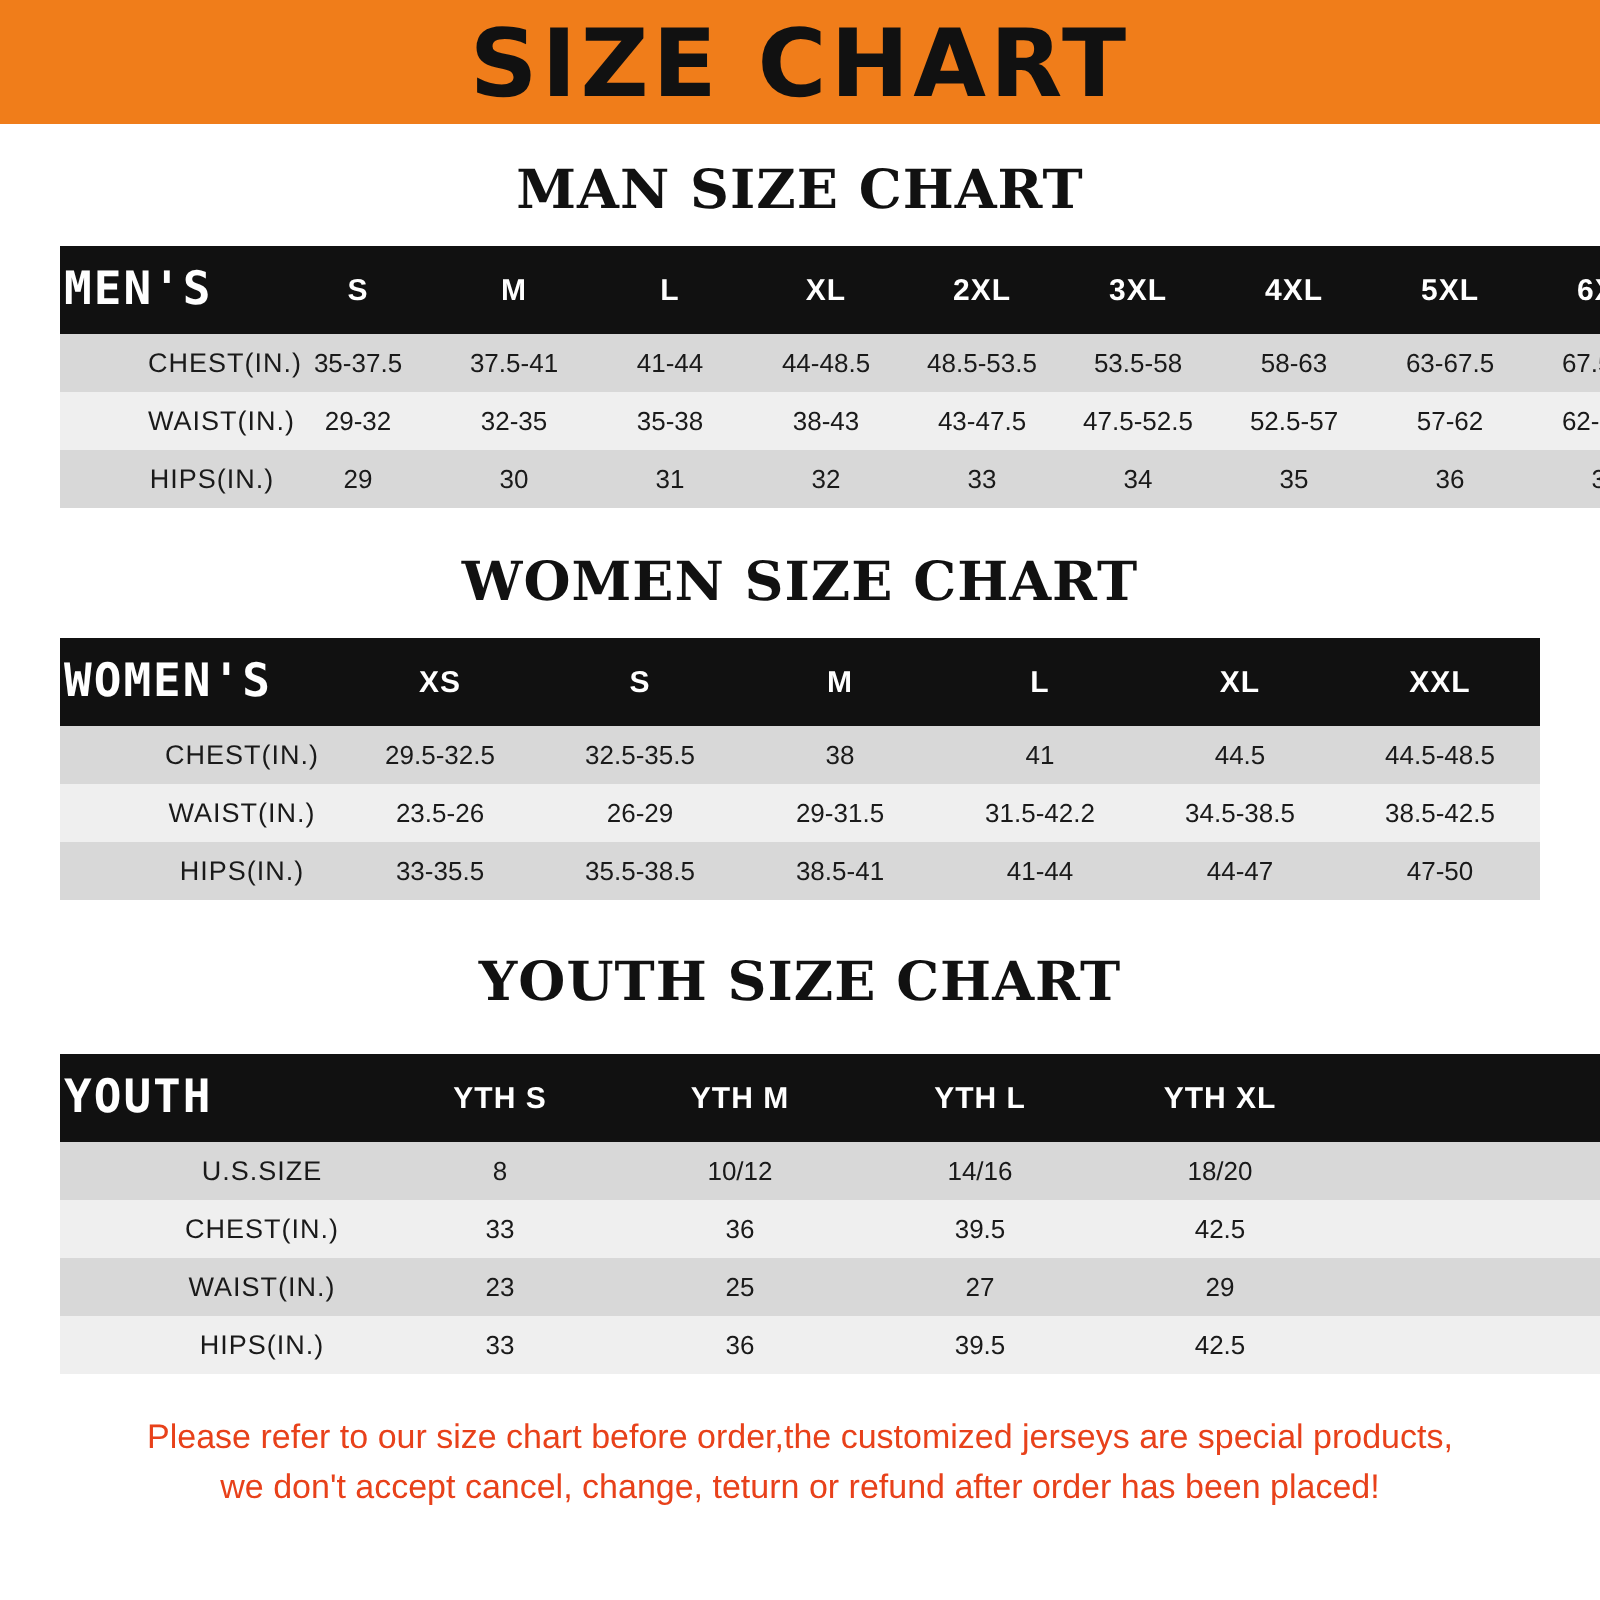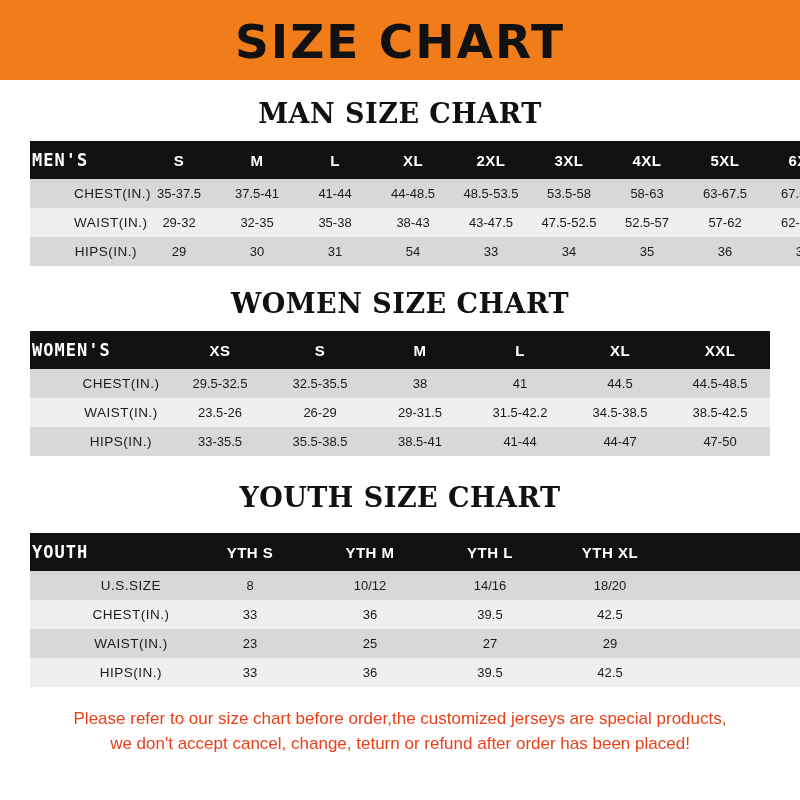--- a/index.html
+++ b/index.html
@@ -14,21 +14,21 @@
     overflow: hidden;
   }
   .page {
     position: relative;
     width: 800px;
     height: 800px;
     background: #ffffff;
     box-sizing: border-box;
   }
   .banner {
-    height: 80px;
+    height: 62px;
     background: #f07d1a;
     display: flex;
     align-items: center;
     justify-content: center;
   }
   .banner-title {
     font-family: "DejaVu Sans", sans-serif;
     font-weight: bold;
     font-size: 47px;
     letter-spacing: 2px;
@@ -68,21 +68,21 @@
   table.chart thead th {
     color: #ffffff;
     font-size: 15px;
     font-weight: bold;
     padding: 9px 2px;
     letter-spacing: 0.5px;
   }
   table.chart thead th.label-col {
     text-align: left;
     font-family: "DejaVu Sans Mono", monospace;
-    font-size: 17px;
+    font-size: 23px;
     letter-spacing: 1px;
   }
   table.chart tbody td {
     font-size: 13px;
     color: #1a1a1a;
     padding: 7px 2px;
   }
   table.chart tbody td.label-col {
     text-align: center;
     font-size: 13.5px;
@@ -184,21 +184,21 @@
           <td>47.5-52.5</td>
           <td>52.5-57</td>
           <td>57-62</td>
           <td>62-66.5</td>
         </tr>
         <tr class="odd">
           <td class="label-col">HIPS(IN.)</td>
           <td>29</td>
           <td>30</td>
           <td>31</td>
-          <td>54</td>
+          <td>32</td>
           <td>33</td>
           <td>34</td>
           <td>35</td>
           <td>36</td>
           <td>37</td>
         </tr>
       </tbody>
     </table>
   </div>
 

